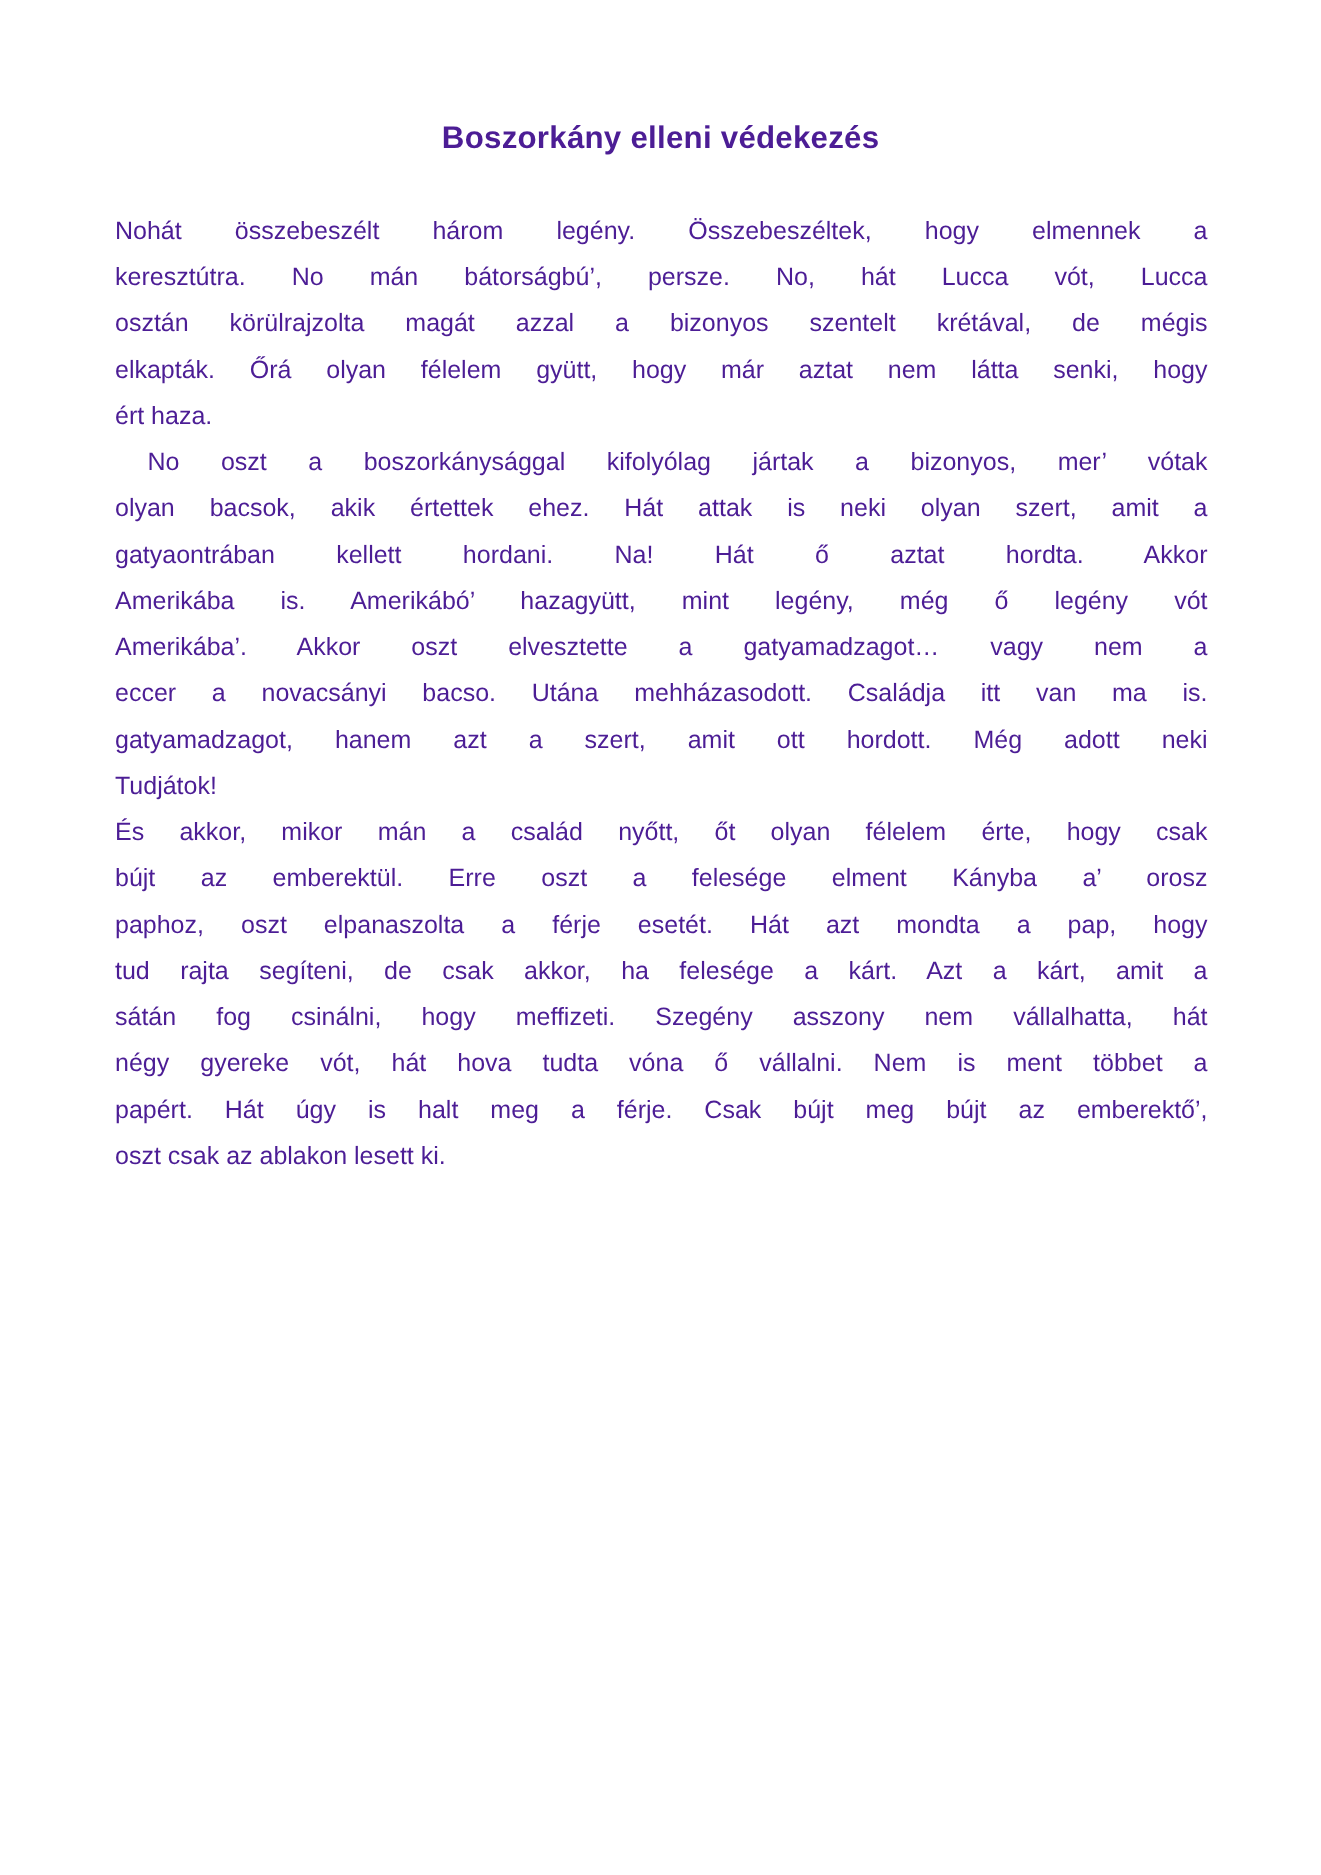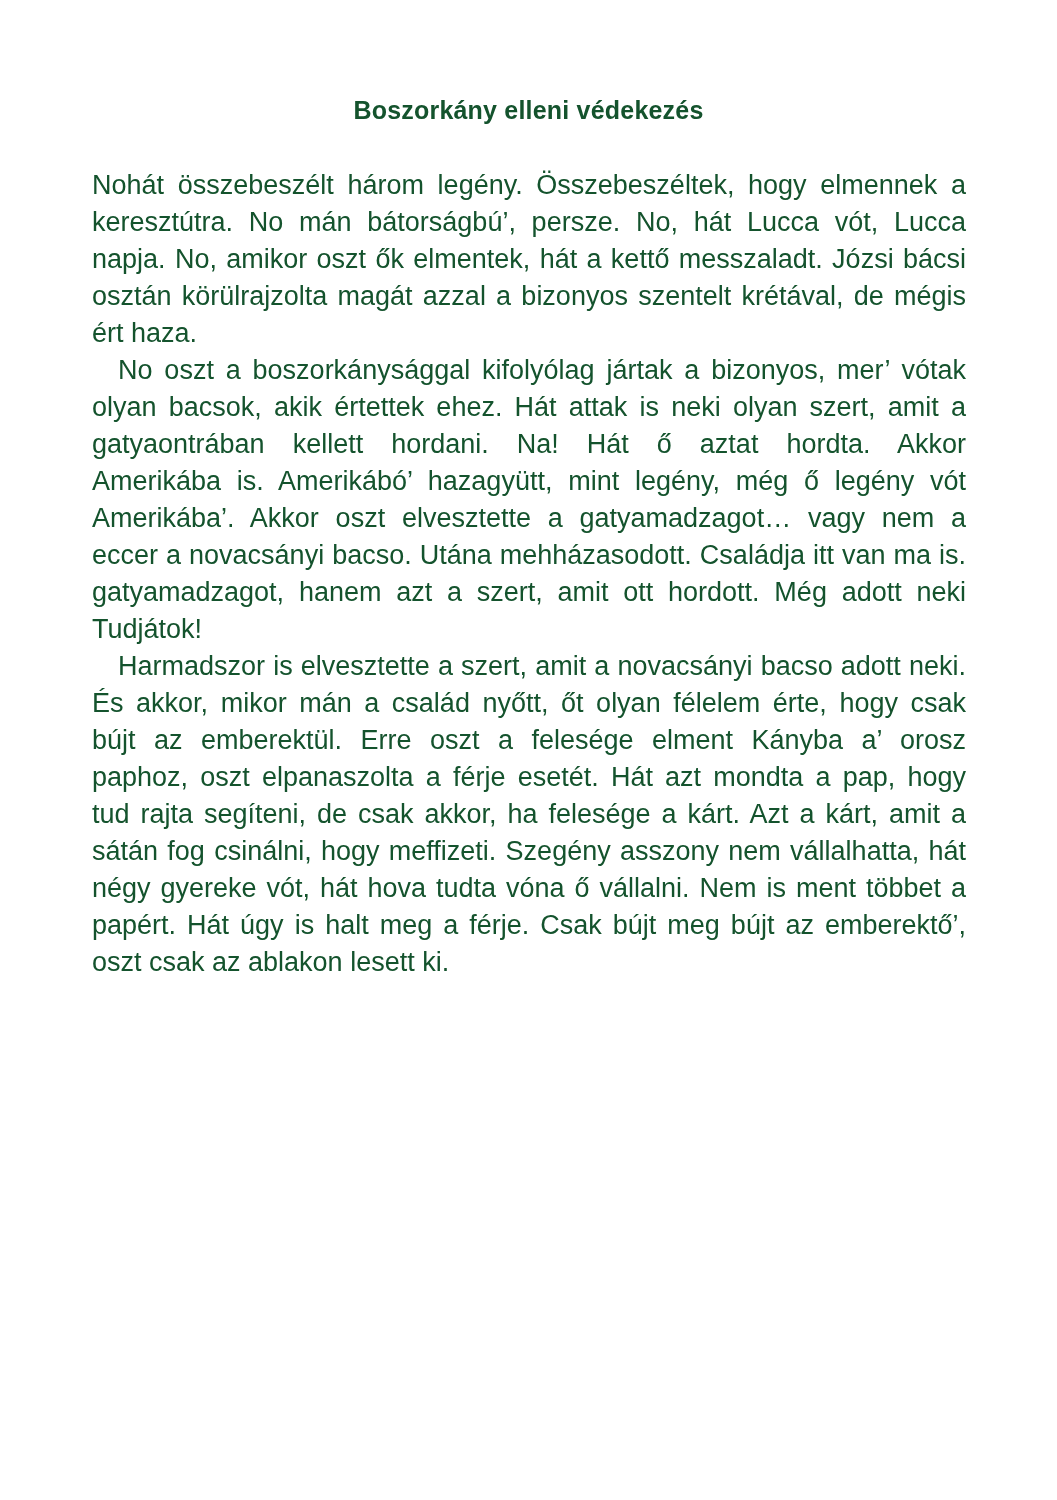--- a/index.html
+++ b/index.html
@@ -6,39 +6,39 @@
     margin: 0;
     padding: 0;
     background: #ffffff;
   }
   .page {
     position: relative;
     width: 1057px;
     height: 1064px;
     background: #ffffff;
     font-family: "Liberation Sans", sans-serif;
-    color: #14532d;
+    color: #4c1d95;
     overflow: hidden;
   }
   .doc-title {
     position: absolute;
     top: 96px;
     left: 0;
     width: 100%;
     text-align: center;
     font-size: 25px;
     font-weight: 700;
     letter-spacing: 0.2px;
   }
   .doc-body {
     position: absolute;
     top: 167px;
     left: 92px;
     width: 874px;
-    font-size: 27px;
+    font-size: 20px;
     line-height: 37px;
   }
   .paragraph {
     margin: 0;
   }
   .line {
     text-align: justify;
     text-align-last: justify;
     white-space: normal;
   }
@@ -52,36 +52,35 @@
 </style>
 </head>
 <body>
 
 <div class="page">
   <div class="doc-title">Boszorkány elleni védekezés</div>
   <div class="doc-body">
       <div class="paragraph">
         <div class="line">Nohát összebeszélt három legény. Összebeszéltek, hogy elmennek a</div>
         <div class="line">keresztútra. No mán bátorságbú’, persze. No, hát Lucca vót, Lucca</div>
-        <div class="line">napja. No, amikor oszt ők elmentek, hát a kettő messzaladt. Józsi bácsi</div>
         <div class="line">osztán körülrajzolta magát azzal a bizonyos szentelt krétával, de mégis</div>
+        <div class="line">elkapták. Őrá olyan félelem gyütt, hogy már aztat nem látta senki, hogy</div>
         <div class="line last">ért haza.</div>
       </div>
       <div class="paragraph">
         <div class="line indent">No oszt a boszorkánysággal kifolyólag jártak a bizonyos, mer’ vótak</div>
         <div class="line">olyan bacsok, akik értettek ehez. Hát attak is neki olyan szert, amit a</div>
         <div class="line">gatyaontrában kellett hordani. Na! Hát ő aztat hordta. Akkor</div>
         <div class="line">Amerikába is. Amerikábó’ hazagyütt, mint legény, még ő legény vót</div>
         <div class="line">Amerikába’. Akkor oszt elvesztette a gatyamadzagot… vagy nem a</div>
         <div class="line">eccer a novacsányi bacso. Utána mehházasodott. Családja itt van ma is.</div>
         <div class="line">gatyamadzagot, hanem azt a szert, amit ott hordott. Még adott neki</div>
         <div class="line last">Tudjátok!</div>
       </div>
       <div class="paragraph">
-        <div class="line indent">Harmadszor is elvesztette a szert, amit a novacsányi bacso adott neki.</div>
         <div class="line">És akkor, mikor mán a család nyőtt, őt olyan félelem érte, hogy csak</div>
         <div class="line">bújt az emberektül. Erre oszt a felesége elment Kányba a’ orosz</div>
         <div class="line">paphoz, oszt elpanaszolta a férje esetét. Hát azt mondta a pap, hogy</div>
         <div class="line">tud rajta segíteni, de csak akkor, ha felesége a kárt. Azt a kárt, amit a</div>
         <div class="line">sátán fog csinálni, hogy meffizeti. Szegény asszony nem vállalhatta, hát</div>
         <div class="line">négy gyereke vót, hát hova tudta vóna ő vállalni. Nem is ment többet a</div>
         <div class="line">papért. Hát úgy is halt meg a férje. Csak bújt meg bújt az emberektő’,</div>
         <div class="line last">oszt csak az ablakon lesett ki.</div>
       </div>
     </div>

